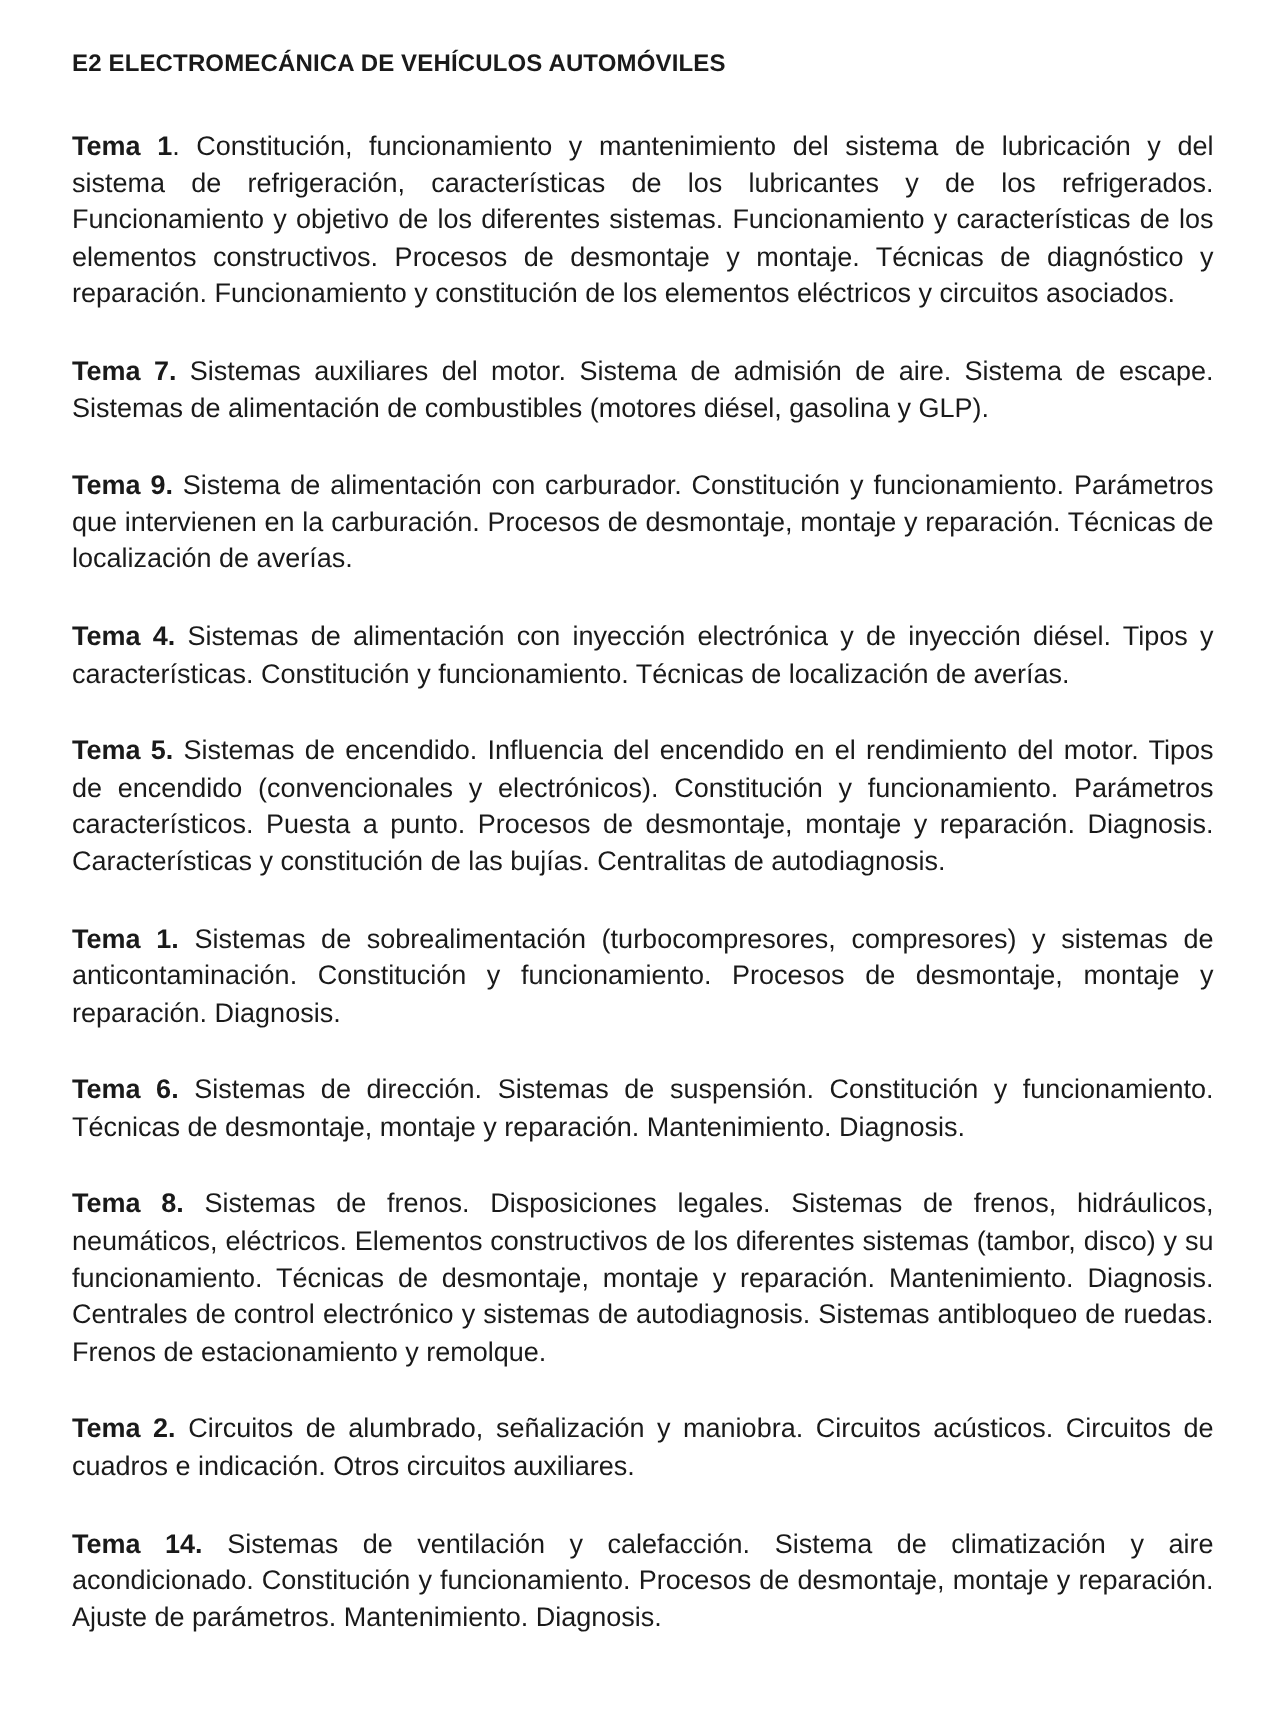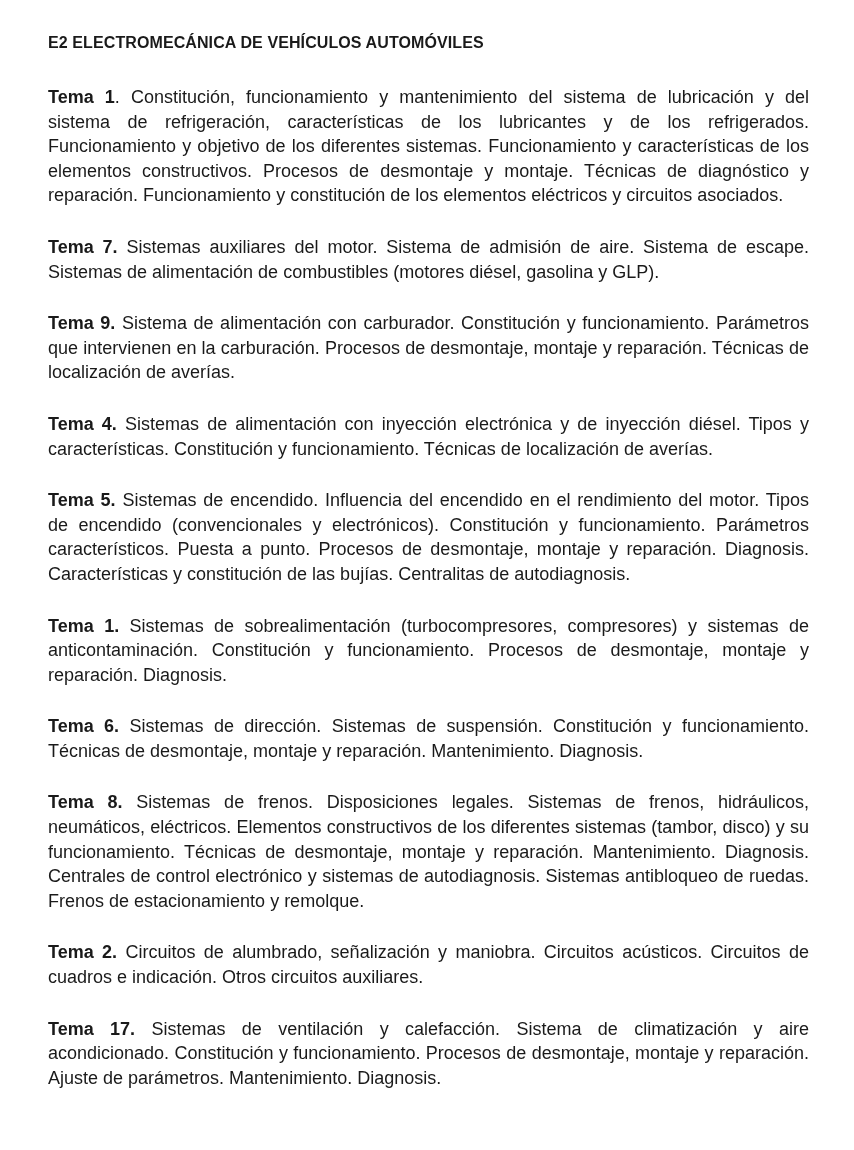--- a/index.html
+++ b/index.html
@@ -47,13 +47,13 @@
 <p class="tema"><span class="tema-label">Tema 5.</span><span> Sistemas de encendido. Influencia del encendido en el rendimiento del motor. Tipos de encendido (convencionales y electrónicos). Constitución y funcionamiento. Parámetros característicos. Puesta a punto. Procesos de desmontaje, montaje y reparación. Diagnosis. Características y constitución de las bujías. Centralitas de autodiagnosis.</span></p>
 
 <p class="tema"><span class="tema-label">Tema 1.</span><span> Sistemas de sobrealimentación (turbocompresores, compresores) y sistemas de anticontaminación. Constitución y funcionamiento. Procesos de desmontaje, montaje y reparación. Diagnosis.</span></p>
 
 <p class="tema"><span class="tema-label">Tema 6.</span><span> Sistemas de dirección. Sistemas de suspensión. Constitución y funcionamiento. Técnicas de desmontaje, montaje y reparación. Mantenimiento. Diagnosis.</span></p>
 
 <p class="tema"><span class="tema-label">Tema 8.</span><span> Sistemas de frenos. Disposiciones legales. Sistemas de frenos, hidráulicos, neumáticos, eléctricos. Elementos constructivos de los diferentes sistemas (tambor, disco) y su funcionamiento. Técnicas de desmontaje, montaje y reparación. Mantenimiento. Diagnosis. Centrales de control electrónico y sistemas de autodiagnosis. Sistemas antibloqueo de ruedas. Frenos de estacionamiento y remolque.</span></p>
 
 <p class="tema"><span class="tema-label">Tema 2.</span><span> Circuitos de alumbrado, señalización y maniobra. Circuitos acústicos. Circuitos de cuadros e indicación. Otros circuitos auxiliares.</span></p>
 
-<p class="tema"><span class="tema-label">Tema 17.</span><span> Sistemas de ventilación y calefacción. Sistema de climatización y aire acondicionado. Constitución y funcionamiento. Procesos de desmontaje, montaje y reparación. Ajuste de parámetros. Mantenimiento. Diagnosis.</span></p>
+<p class="tema"><span class="tema-label">Tema 14.</span><span> Sistemas de ventilación y calefacción. Sistema de climatización y aire acondicionado. Constitución y funcionamiento. Procesos de desmontaje, montaje y reparación. Ajuste de parámetros. Mantenimiento. Diagnosis.</span></p>
 
 </body></html>

